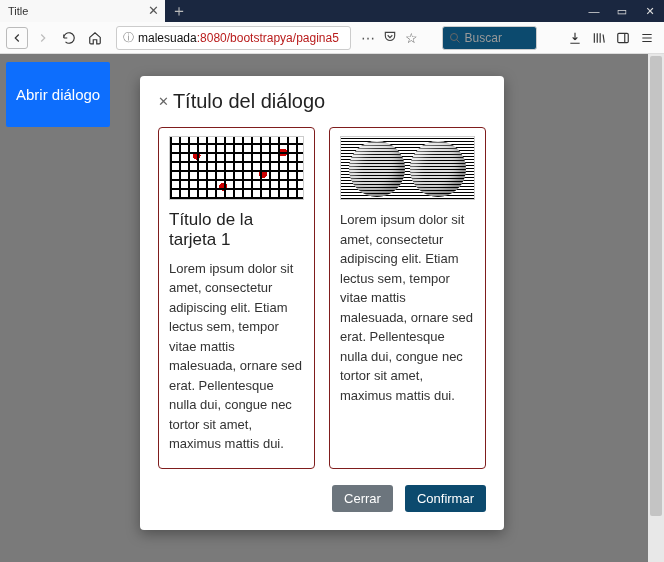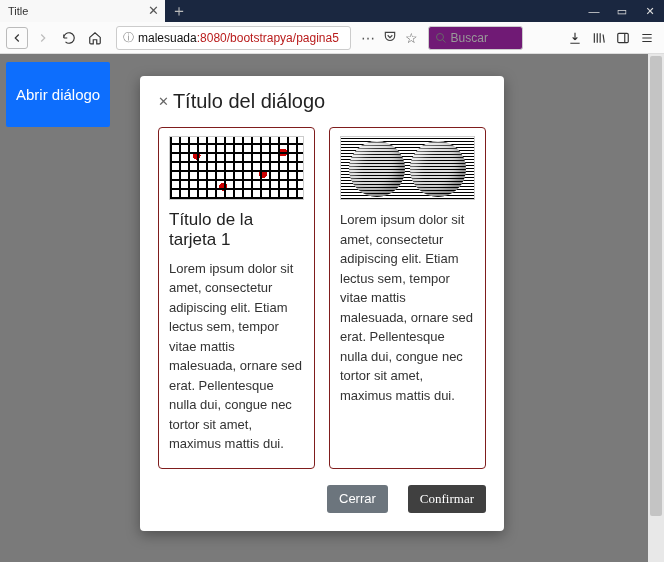--- a/index.html
+++ b/index.html
@@ -16,21 +16,21 @@
   
   .toolbar { height: 32px; background: #fbfbfb; border-bottom: 1px solid #ddd; display: flex; align-items: center; padding: 0 6px; gap: 4px; }
   .nav-btn { width: 22px; height: 22px; display: flex; align-items: center; justify-content: center; color: #333; font-size: 14px; border-radius: 3px; }
   .nav-btn.disabled { color: #bbb; }
   .nav-back { border: 1px solid #bbb; border-radius: 3px; }
   .url-wrap { display: flex; align-items: center; flex: 0 0 235px; height: 24px; border: 1px solid #ccc; border-radius: 3px; background: #fff; padding: 0 6px; margin-left: 6px; font-size: 12px; overflow: hidden; white-space: nowrap; }
   .url-info { color: #888; margin-right: 4px; font-size: 11px; }
   .url-host { color: #111; }
   .url-port, .url-path { color: #b91c1c; }
   .url-actions { display: flex; gap: 8px; margin-left: 6px; color: #555; font-size: 14px; }
-  .search-wrap { display: flex; align-items: center; flex: 0 0 95px; height: 24px; border: 1px solid #ccc; border-radius: 3px; background: #701a75; padding: 0 6px; margin-left: 6px; font-size: 12px; color: #999; gap: 4px; }
+  .search-wrap { display: flex; align-items: center; flex: 0 0 95px; height: 24px; border: 1px solid #ccc; border-radius: 3px; background: #0c4a6e; padding: 0 6px; margin-left: 20px; font-size: 12px; color: #999; gap: 4px; }
   .right-icons { margin-left: auto; display: flex; gap: 10px; color: #333; font-size: 14px; padding-right: 4px; }
 
   
   .page { position: relative; height: calc(562px - 54px); background: #7a7a7a; }
   .open-btn { position: absolute; top: 8px; left: 6px; background: #0d6efd; color: #fff; border: none; padding: 24px 10px; font-size: 15px; border-radius: 2px; }
 
   
   .dialog { position: absolute; left: 140px; top: 22px; width: 364px; background: #fff; border-radius: 4px; box-shadow: 0 4px 14px rgba(0,0,0,0.35); padding: 14px 18px 18px; }
   .dialog-header { display: flex; align-items: center; gap: 4px; margin-bottom: 14px; }
   .dialog-close { font-size: 13px; color: #666; cursor: pointer; line-height: 1; }
@@ -56,24 +56,24 @@
   
   .pattern-2 { position: relative; background: repeating-linear-gradient(0deg, #000 0 1px, #fff 1px 3px); overflow:hidden; }
   .pattern-2::before, .pattern-2::after {
     content: ""; position: absolute; top: 4px; width: 56px; height: 56px; border-radius: 50%;
     background: repeating-linear-gradient(0deg, #000 0 1px, #ddd 1px 3px);
     box-shadow: inset -6px -6px 10px rgba(0,0,0,.4), inset 6px 6px 10px rgba(255,255,255,.5);
   }
   .pattern-2::before { left: 8px; }
   .pattern-2::after { right: 8px; }
 
-  .dialog-footer { display: flex; justify-content: flex-end; gap: 20px; margin-top: 16px; }
+  .dialog-footer { display: flex; justify-content: flex-end; gap: 12px; margin-top: 16px; }
   .btn { padding: 6px 12px; font-size: 13px; border-radius: 3px; border: none; cursor: pointer; }
   .btn-secondary { background: #6c757d; color: #fff; }
-  .btn-primary { background: #404040; color: #fff; font-family: Liberation Serif, serif; }
+  .btn-primary { background: #0c4a6e; color: #fff; }
 
   .scrollbar-v { position: absolute; right: 0; top: 0; bottom: 0; width: 16px; background: #e8e8e8; }
   .scrollbar-thumb { position: absolute; left: 2px; right: 2px; top: 2px; height: 460px; background: #c4c4c4; border-radius: 2px; }
 
   svg { display: block; }
 </style>
 </head>
 <body>
 
 <div class="titlebar">

